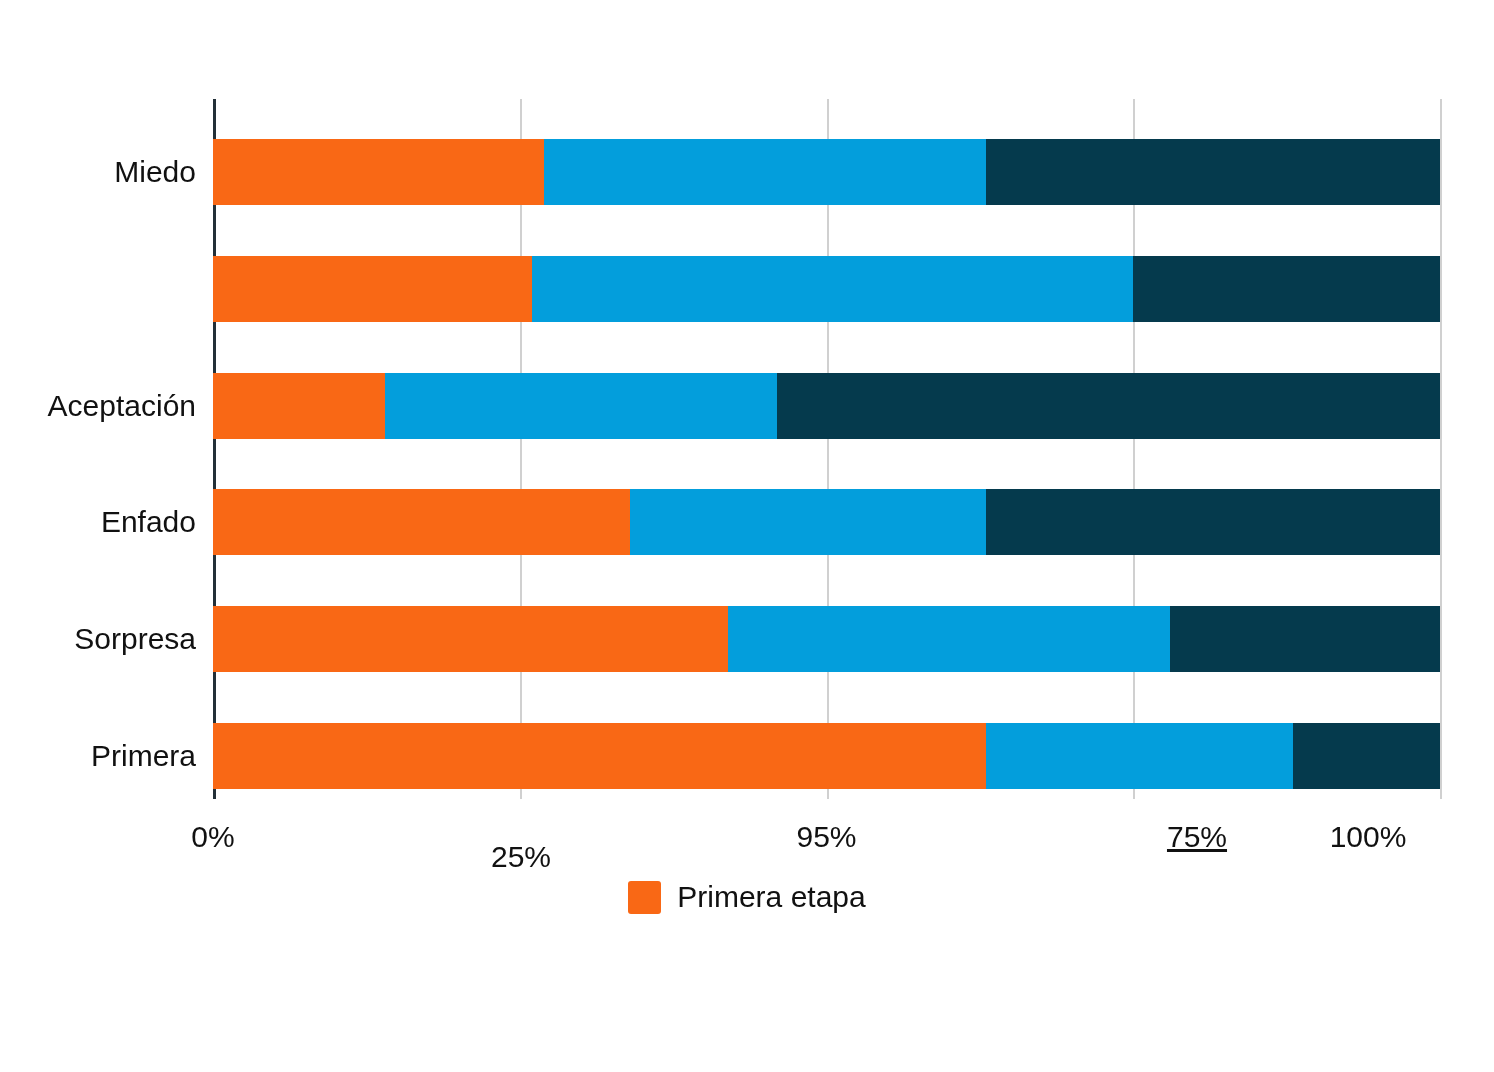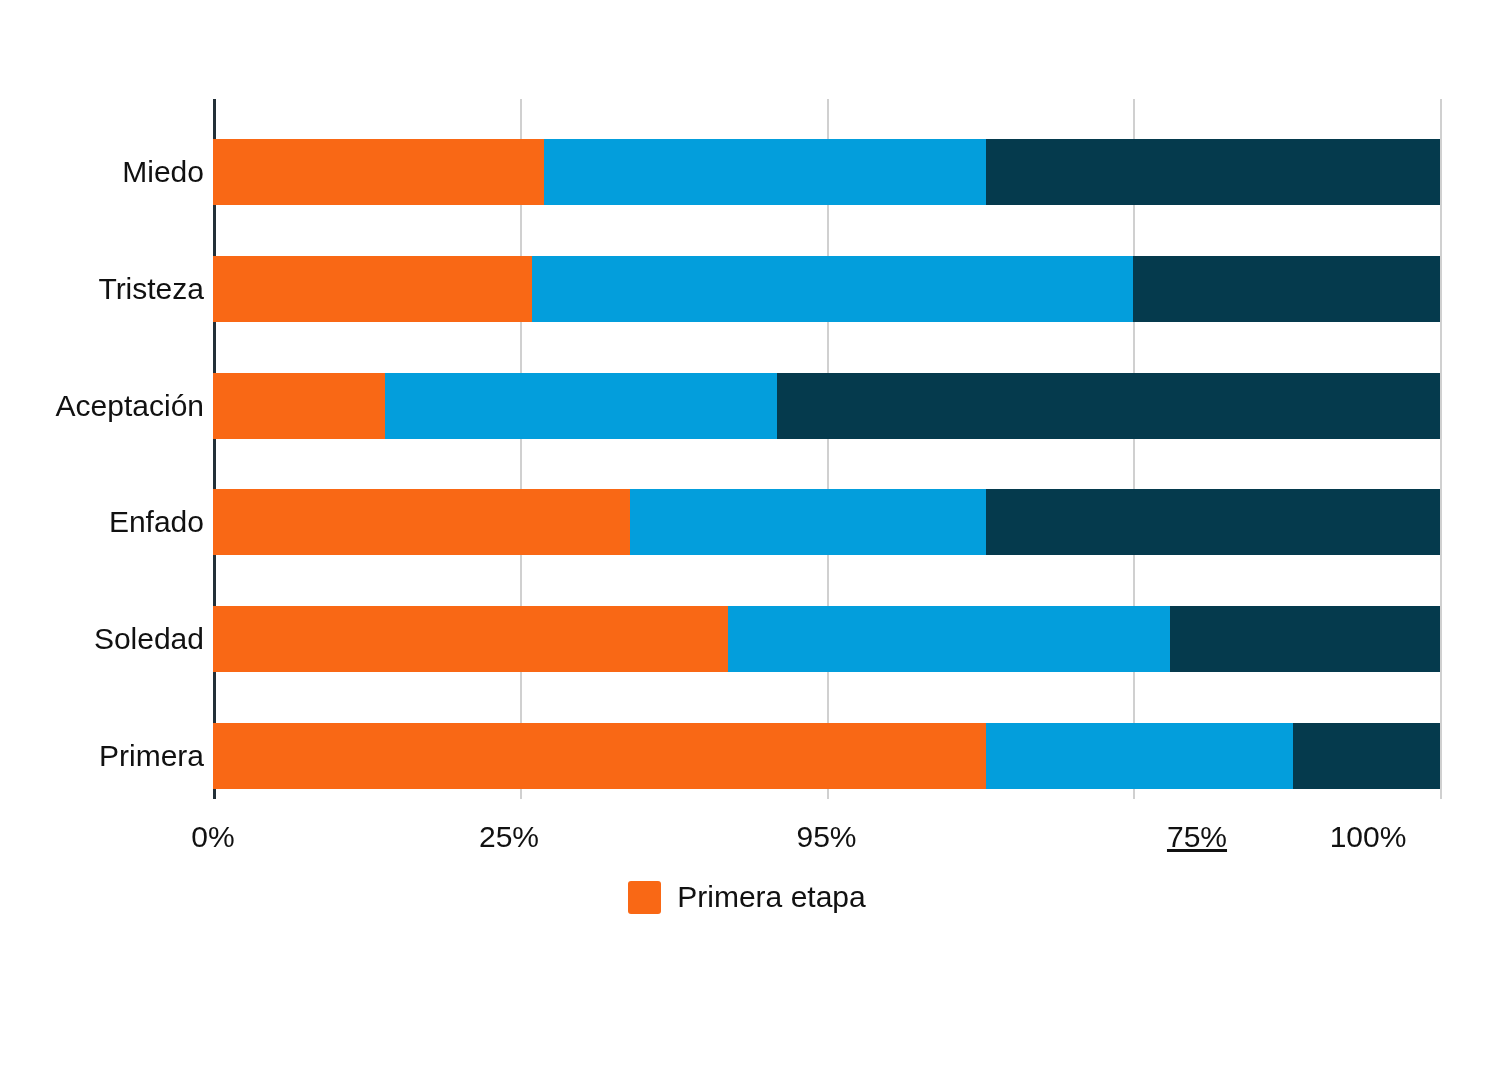--- a/index.html
+++ b/index.html
@@ -67,21 +67,20 @@
   .seg-2 { background: #039edc; }
   .seg-3 { background: #053a4d; }
 
   
   .ylabels {
     position: absolute;
     left: 0;
     top: 99px;
     width: 196px;
     height: 700px;
-    margin-left: 8px;
   }
   .ylabel {
     position: absolute;
     right: 0;
     width: 196px;
     text-align: right;
     font-size: 30px;
     line-height: 66px;
     color: #111111;
     white-space: nowrap;
@@ -132,24 +131,23 @@
     white-space: nowrap;
   }
 </style>
 </head>
 <body>
 
 <div id="chart-root">
 
   <div class="ylabels">
       <div class="ylabel" style="top: 40.3333px;">Miedo</div>
-      <div class="ylabel" style="top: 157px;">Tristeza</div>
       <div class="ylabel" style="top: 390.333px;">Enfado</div>
       <div class="ylabel" style="top: 273.667px;">Aceptación</div>
-      <div class="ylabel" style="top: 507px;">Soledad</div>
+      <div class="ylabel" style="top: 507px;">Sorpresa</div>
       <div class="ylabel" style="top: 623.667px;">Primera</div>
     </div>
 
   <div class="plot-area">
     <div class="grid-layer">
         <div class="gridline axis-line" style="left: 0px;"></div>
         <div class="gridline" style="left: 306.75px;"></div>
         <div class="gridline" style="left: 613.5px;"></div>
         <div class="gridline" style="left: 920.25px;"></div>
         <div class="gridline" style="left: 1227px;"></div>
@@ -183,21 +181,21 @@
         <div class="bar-row" style="top: 623.667px;">
           <div class="bar-seg seg-1" title="Sorpresa – Primera etapa: 63%" style="width: 773.01px; background: rgb(249, 104, 21);"></div>
           <div class="bar-seg seg-2" title="Sorpresa – Segunda etapa: 25%" style="width: 306.75px; background: rgb(3, 158, 220);"></div>
           <div class="bar-seg seg-3" title="Sorpresa – Tercera etapa: 12%" style="width: 147.24px; background: rgb(5, 58, 77);"></div>
         </div>
       </div>
   </div>
 
   <div class="xlabels">
       <div class="xlabel" style="left: 213px;">0%</div>
-      <div class="xlabel" style="left: 509px;">25%</div>
+      <div class="xlabel" style="left: 521px; margin-top: 20px;">25%</div>
       <div class="xlabel" style="left: 826.5px;">95%</div>
       <div class="xlabel" style="left: 1197px; text-decoration: underline;">75%</div>
       <div class="xlabel" style="left: 1368px;">100%</div>
     </div>
 
   <div class="legend">
       <div class="legend-item">
         <span class="legend-swatch" style="background: rgb(249, 104, 21);"></span>
         <span class="legend-label">Primera etapa</span>
       </div>

